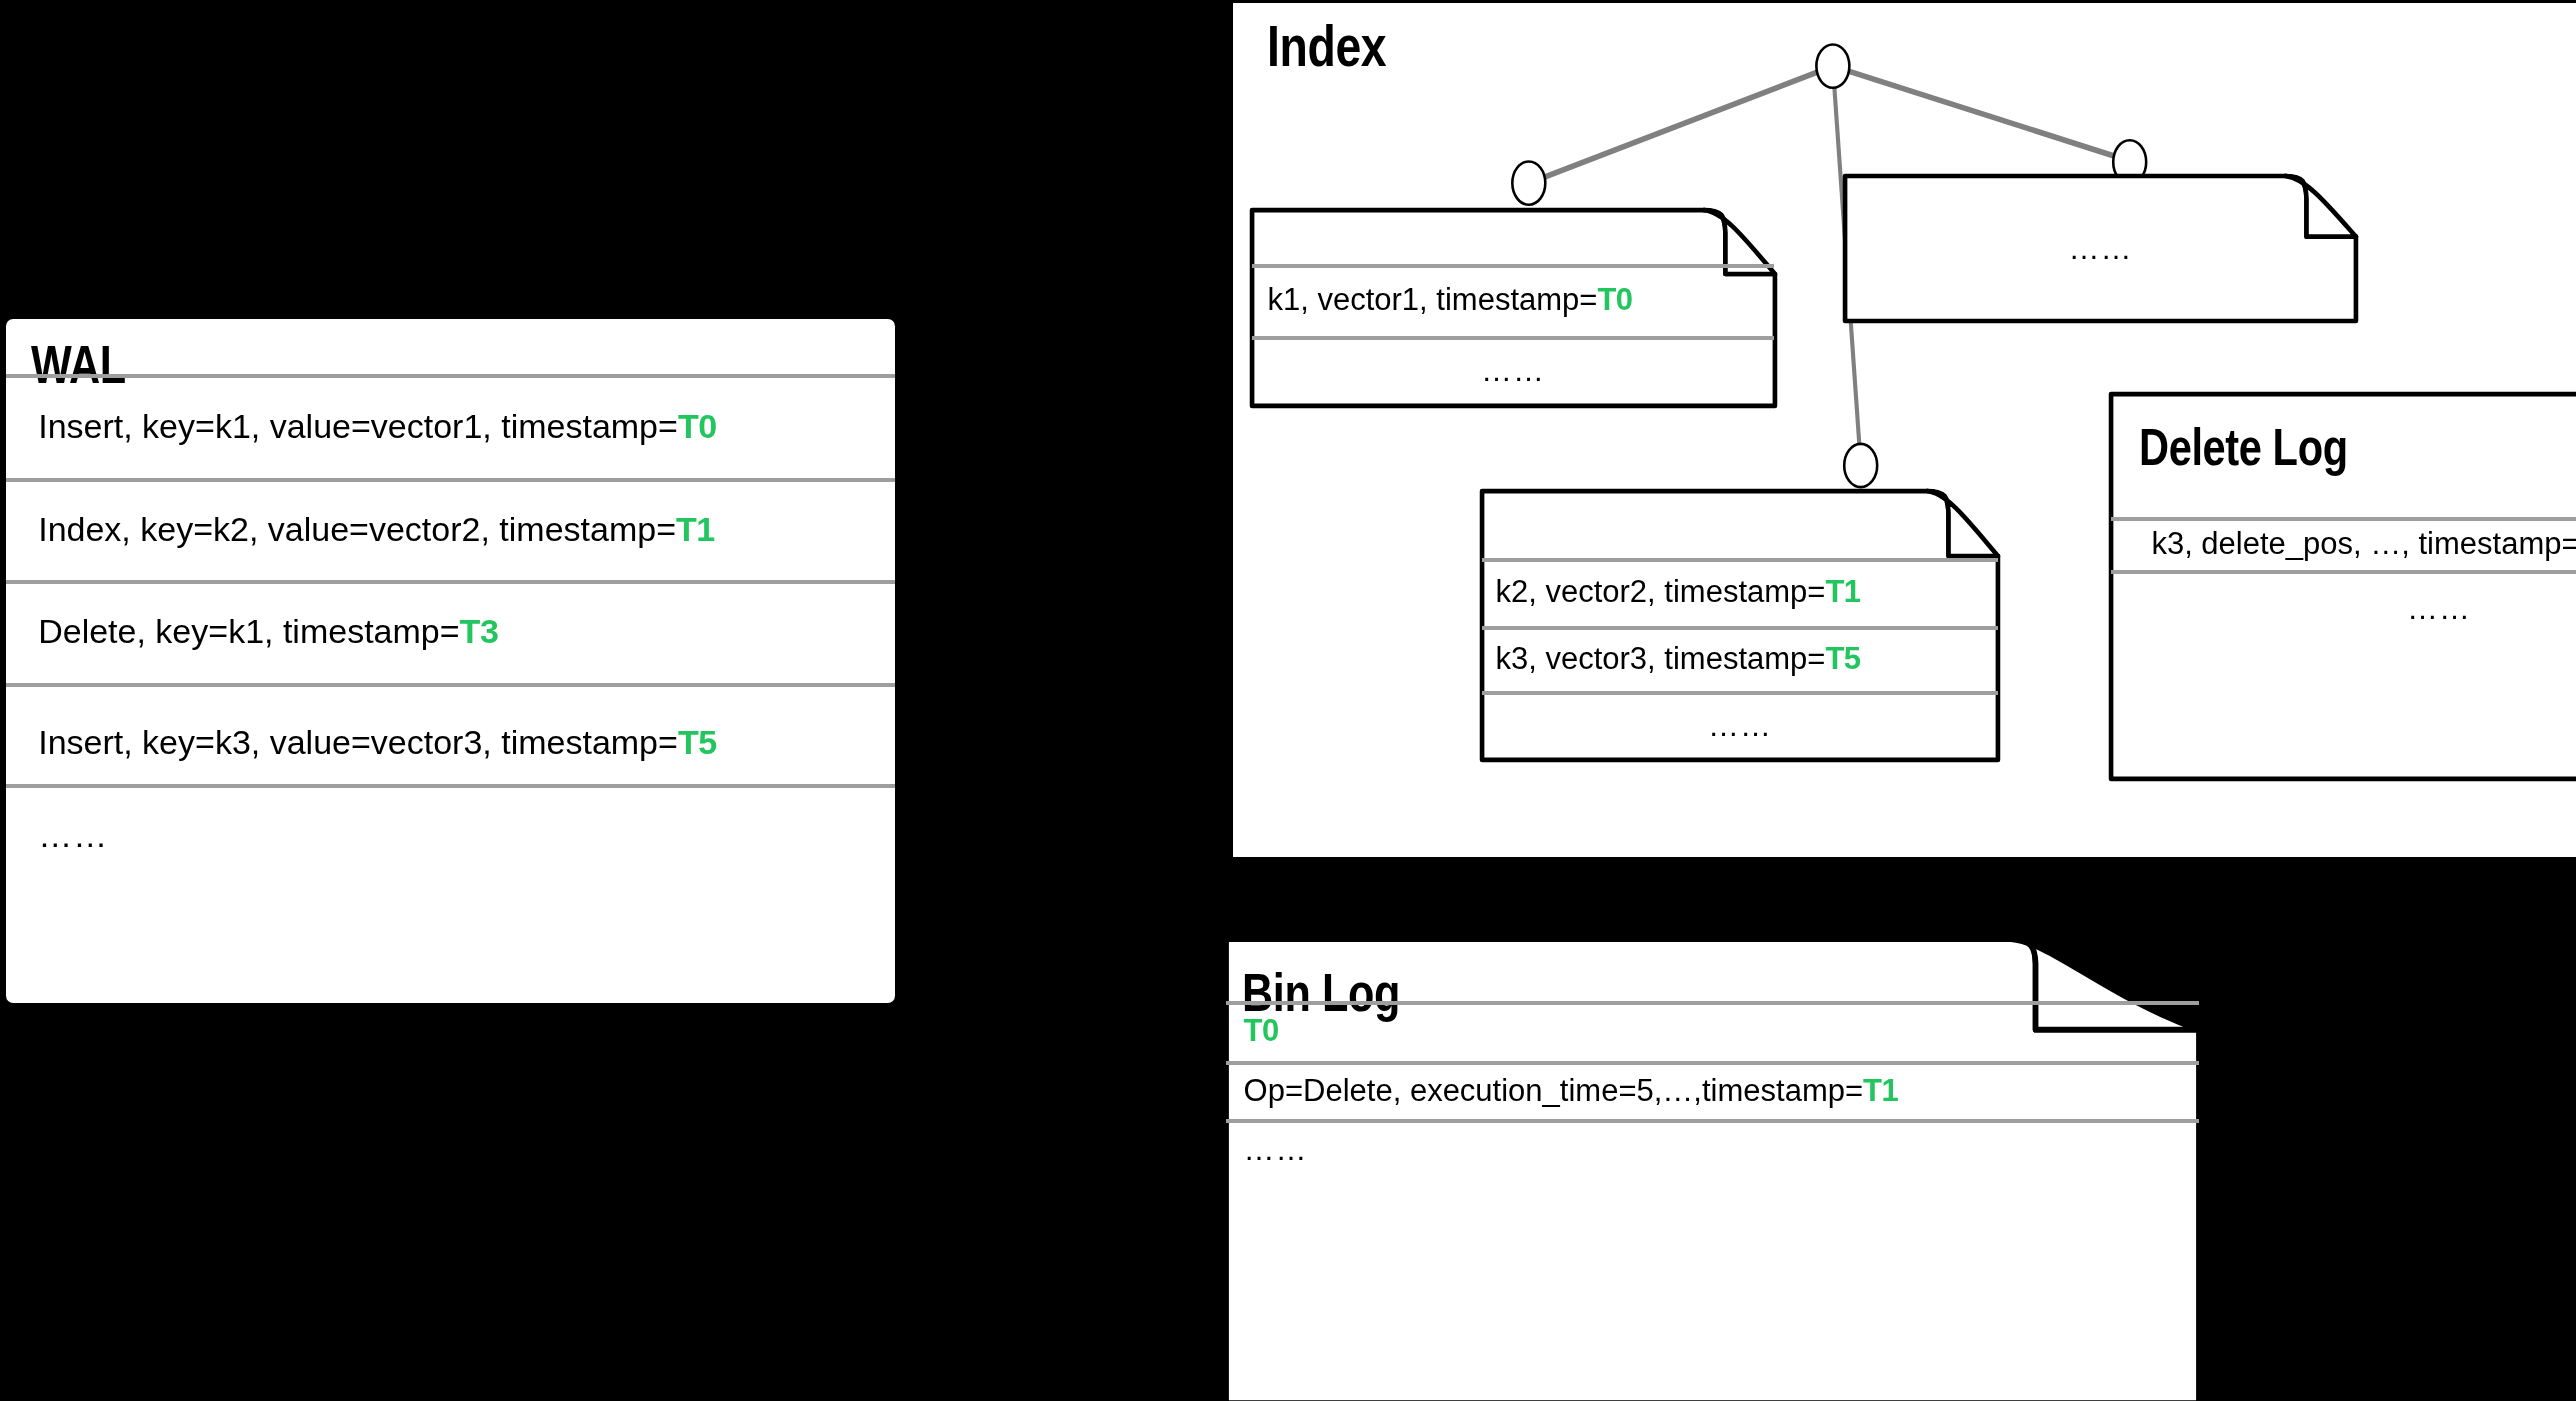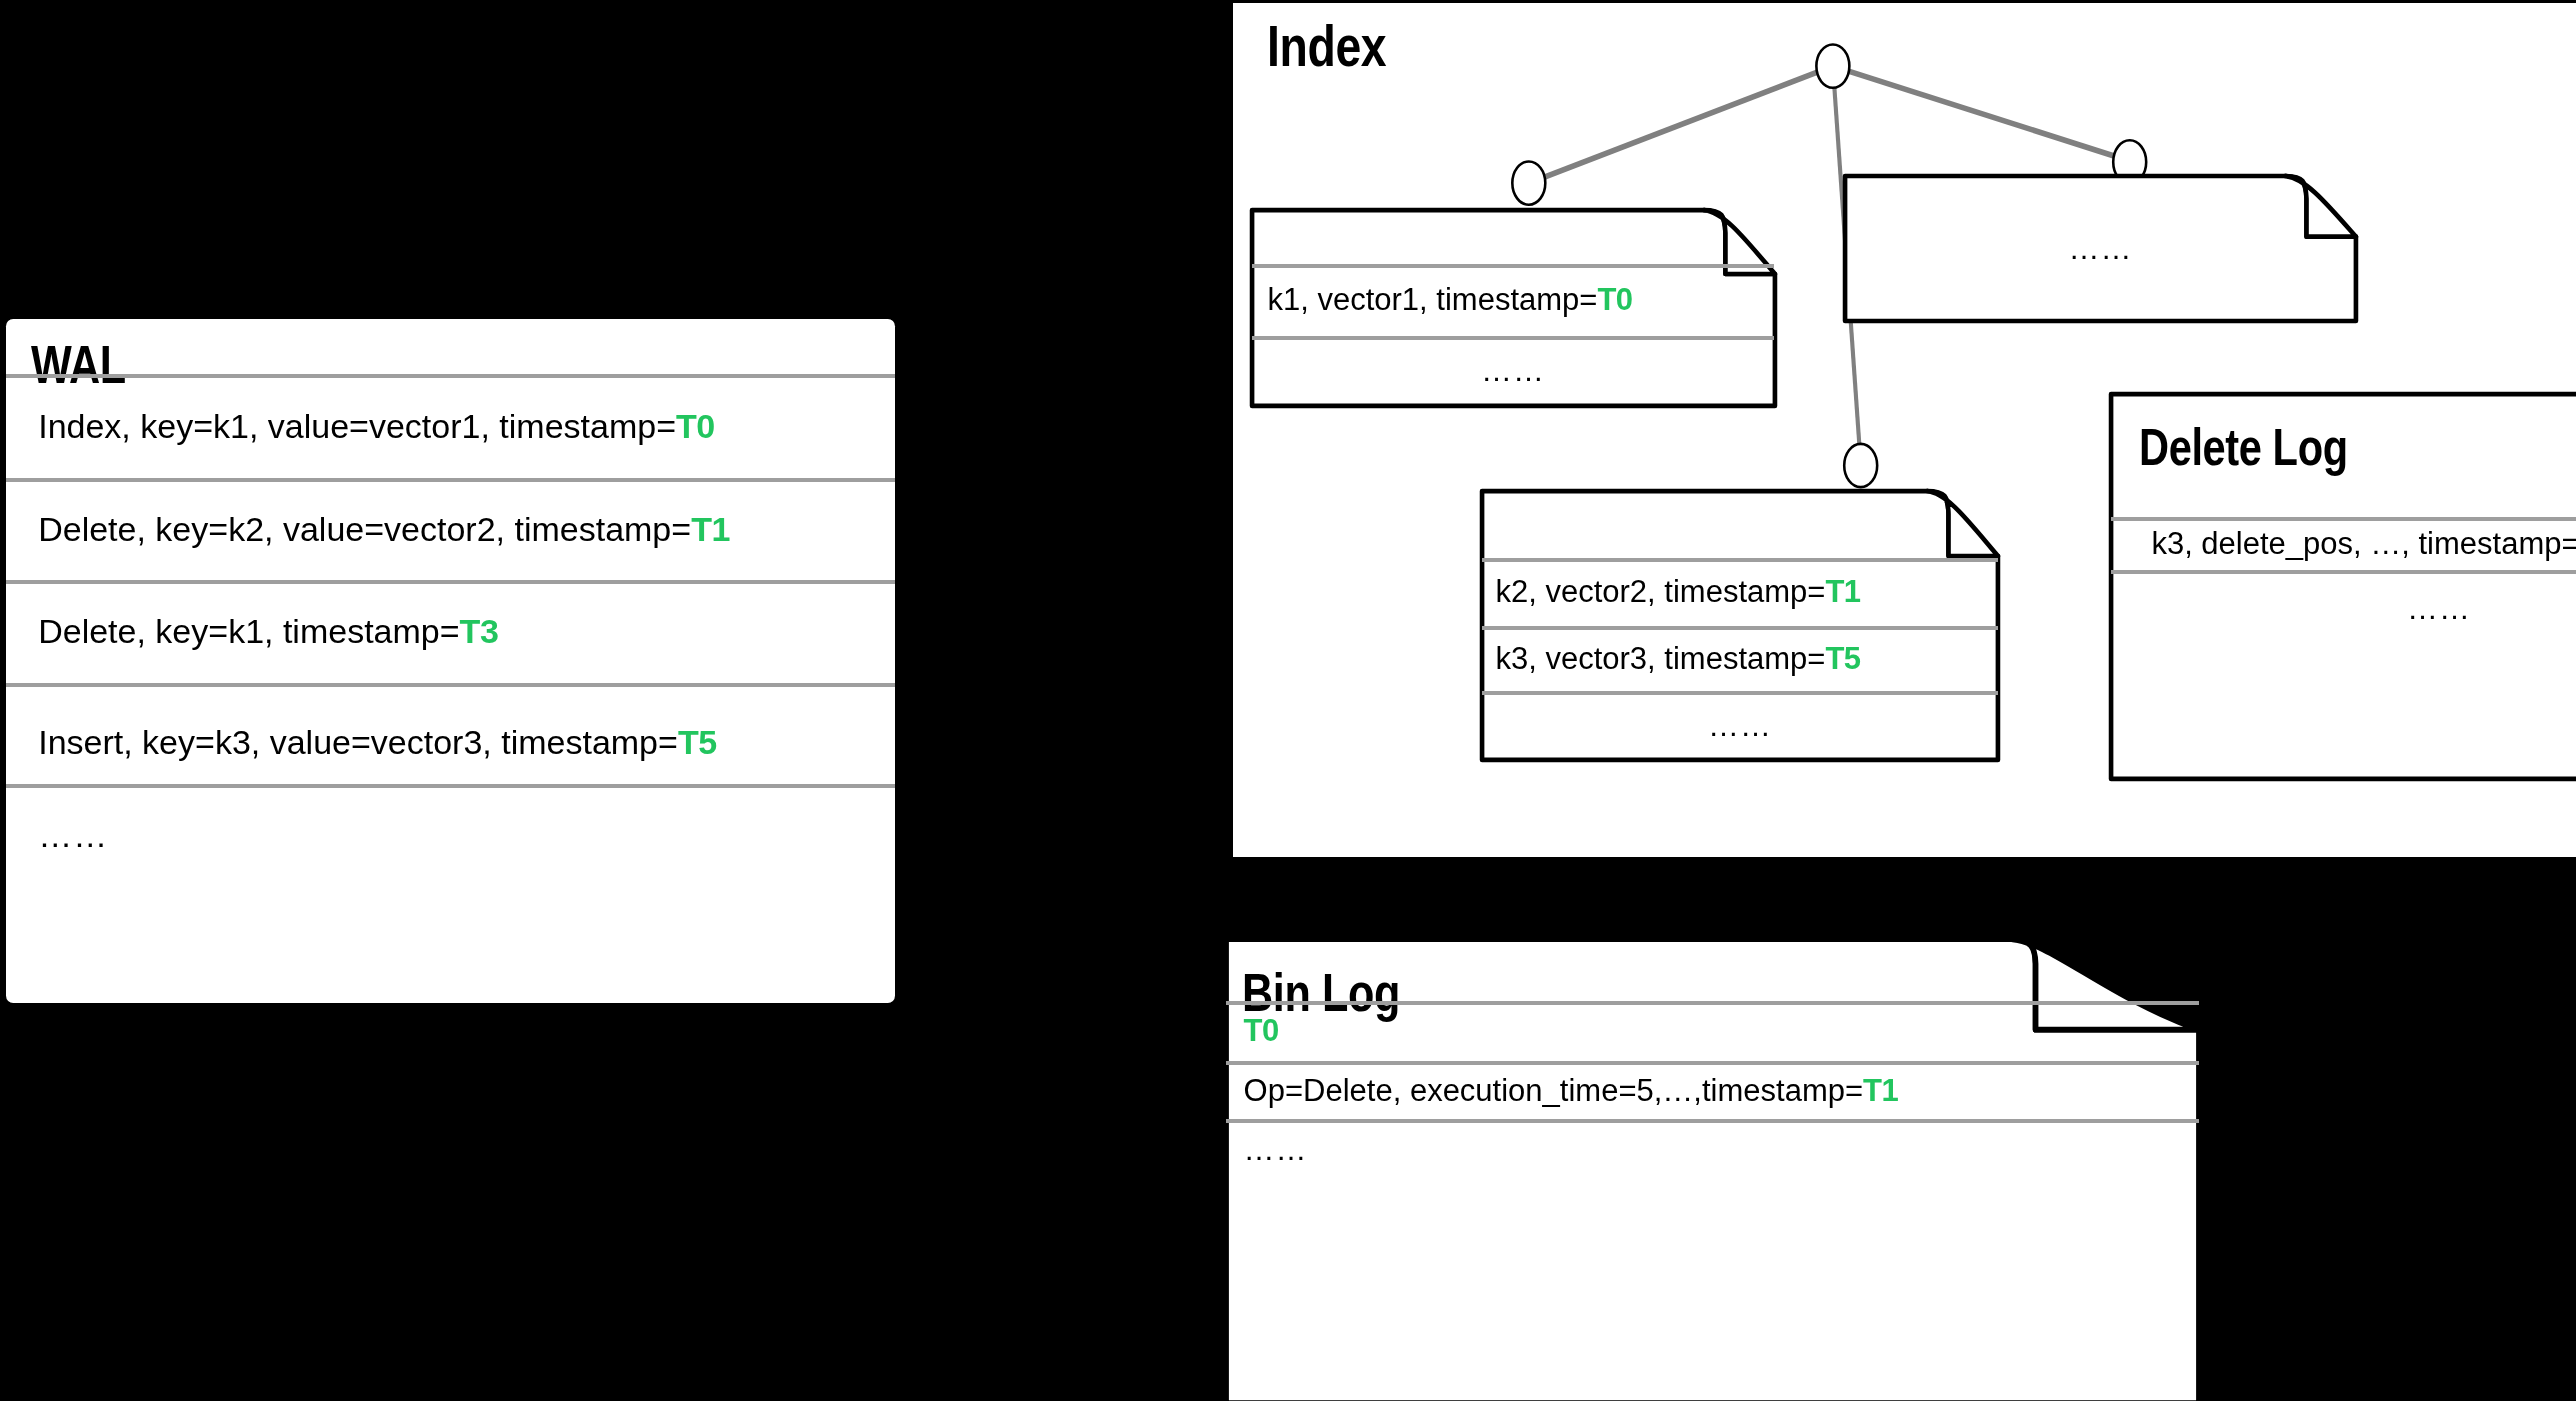--- a/index.html
+++ b/index.html
@@ -154,27 +154,27 @@
 </head>
 <body>
 
 <div class="stage">
 
   <div class="panel" id="wal-panel"></div>
   <div class="panel-title" id="wal-title">WAL</div>
 
   <div class="hline" style="left:6.2px; top:374px; width:889px;"></div>
   <div class="wal-row" style="top:374px; height:104px;">
-    <span>Index, key=k1, value=vector1, timestamp=</span>
+    <span>Insert, key=k1, value=vector1, timestamp=</span>
       <span class="ts">T0</span>
   </div>
 
   <div class="hline" style="left:6.2px; top:478px; width:889px;"></div>
   <div class="wal-row" style="top:478px; height:102px;">
-    <span>Delete, key=k2, value=vector2, timestamp=</span>
+    <span>Index, key=k2, value=vector2, timestamp=</span>
       <span class="ts">T1</span>
   </div>
 
   <div class="hline" style="left:6.2px; top:580px; width:889px;"></div>
   <div class="wal-row" style="top:580px; height:103px;">
     <span>Delete, key=k1, timestamp=</span>
       <span class="ts">T3</span>
   </div>
 
   <div class="hline" style="left:6.2px; top:683px; width:889px;"></div>

